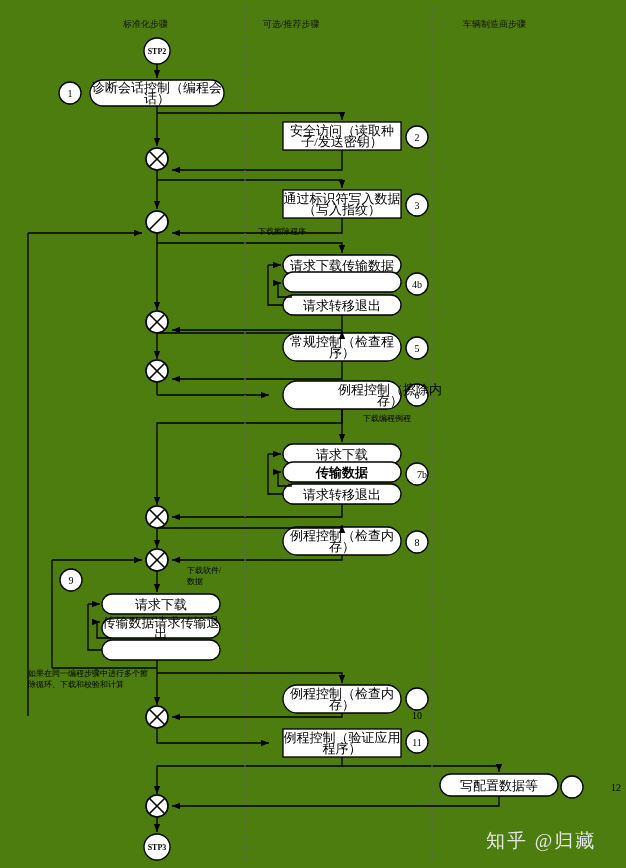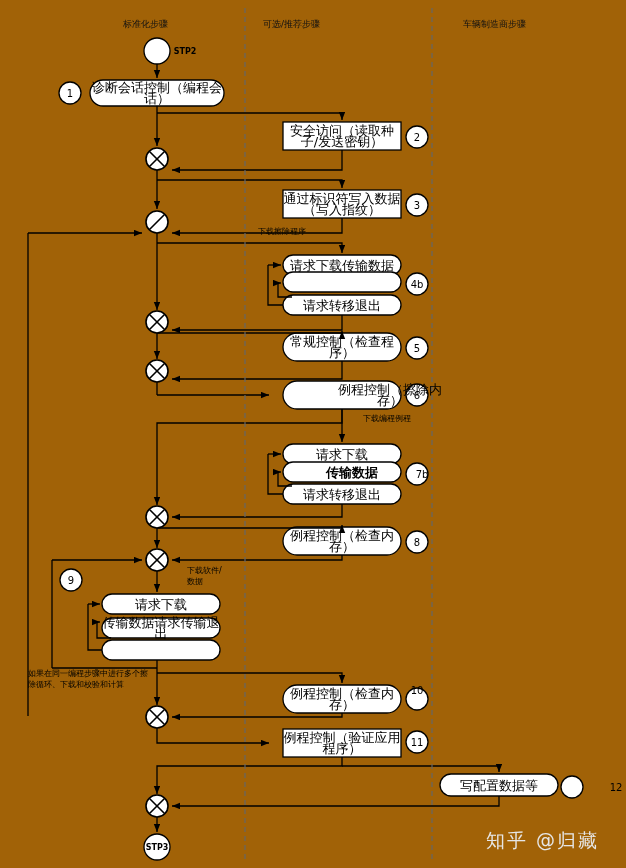--- a/index.html
+++ b/index.html
@@ -1,17 +1,17 @@
 <!DOCTYPE html>
 <html><head>
 <meta charset="utf-8">
 <style>
   html,body{margin:0;padding:0;background:#ffffff;}
   body{font-family:"DejaVu Sans","Liberation Sans",sans-serif;}
-  #stage{position:relative;width:626px;height:868px;background:#a16207;overflow:hidden;}
+  #stage{position:relative;width:626px;height:868px;background:#4d7c0f;overflow:hidden;font-family:Liberation Serif, serif;}
   #svgroot{position:absolute;left:0;top:0;width:626px;height:868px;}
   .hdr{position:absolute;font-size:9px;color:#111;white-space:nowrap;}
   .nodetxt{position:absolute;font-size:13px;line-height:11px;color:#000;text-align:center;
            display:flex;align-items:center;justify-content:center;pointer-events:none;}
   .numtxt{position:absolute;font-size:10px;color:#000;display:flex;align-items:center;justify-content:center;}
   .termtxt{position:absolute;font-size:8px;font-weight:bold;color:#000;display:flex;align-items:center;justify-content:center;}
   .edgelbl{position:absolute;font-size:8px;line-height:11px;color:#000;}
   .notetxt{position:absolute;font-size:8px;line-height:11px;color:#000;}
   .wm{position:absolute;font-size:19px;color:#e6e6e6;letter-spacing:2px;white-space:nowrap;}
   .bold{font-weight:bold;}
@@ -202,46 +202,46 @@
   <div id="labels">
       <div class="nodetxt" style="left: 90px; top: 80px; width: 134px; height: 26px;">诊断会话控制（编程会话）</div>
       <div class="nodetxt" style="left: 283px; top: 122px; width: 118px; height: 28px;">安全访问（读取种子/发送密钥）</div>
       <div class="nodetxt" style="left: 283px; top: 190px; width: 118px; height: 28px;">通过标识符写入数据（写入指纹）</div>
       <div class="nodetxt" style="left: 283px; top: 255px; width: 118px; height: 20px;">请求下载传输数据</div>
       <div class="nodetxt" style="left: 283px; top: 272px; width: 118px; height: 20px;"></div>
       <div class="nodetxt" style="left: 283px; top: 295px; width: 118px; height: 20px;">请求转移退出</div>
       <div class="nodetxt" style="left: 283px; top: 333px; width: 118px; height: 28px;">常规控制（检查程序）</div>
       <div class="nodetxt" style="left: 283px; top: 381px; width: 118px; height: 28px; padding-left: 48px;">例程控制（擦除内存）</div>
       <div class="nodetxt" style="left: 283px; top: 444px; width: 118px; height: 20px;">请求下载</div>
-      <div class="nodetxt bold" style="left: 283px; top: 462px; width: 118px; height: 20px; padding-left: 10px;">传输数据</div>
+      <div class="nodetxt bold" style="left: 283px; top: 462px; width: 118px; height: 20px;">传输数据</div>
       <div class="nodetxt" style="left: 283px; top: 484px; width: 118px; height: 20px;">请求转移退出</div>
       <div class="nodetxt" style="left: 283px; top: 527px; width: 118px; height: 28px;">例程控制（检查内存）</div>
       <div class="nodetxt" style="left: 102px; top: 594px; width: 118px; height: 20px;">请求下载</div>
       <div class="nodetxt" style="left: 102px; top: 618px; width: 118px; height: 20px;">传输数据请求传输退出</div>
       <div class="nodetxt" style="left: 102px; top: 640px; width: 118px; height: 20px;"></div>
       <div class="nodetxt" style="left: 283px; top: 685px; width: 118px; height: 28px;">例程控制（检查内存）</div>
       <div class="nodetxt" style="left: 283px; top: 729px; width: 118px; height: 28px;">例程控制（验证应用程序）</div>
       <div class="nodetxt" style="left: 440px; top: 774px; width: 118px; height: 22px;">写配置数据等</div>
     </div>
   <div id="numlabels">
       <div class="numtxt" style="left: 59px; top: 82px; width: 22px; height: 22px;">1</div>
       <div class="numtxt" style="left: 406px; top: 126px; width: 22px; height: 22px;">2</div>
       <div class="numtxt" style="left: 406px; top: 194px; width: 22px; height: 22px;">3</div>
       <div class="numtxt" style="left: 406px; top: 273px; width: 22px; height: 22px;">4b</div>
       <div class="numtxt" style="left: 406px; top: 337px; width: 22px; height: 22px;">5</div>
       <div class="numtxt" style="left: 406px; top: 384px; width: 22px; height: 22px;">6</div>
       <div class="numtxt" style="left: 406px; top: 463px; width: 32px; height: 22px;">7b</div>
       <div class="numtxt" style="left: 406px; top: 531px; width: 22px; height: 22px;">8</div>
       <div class="numtxt" style="left: 60px; top: 569px; width: 22px; height: 22px;">9</div>
-      <div class="numtxt" style="left: 406px; top: 679px; width: 22px; height: 22px; border-radius: 7px;">10</div>
+      <div class="numtxt" style="left: 406px; top: 704px; width: 22px; height: 22px; border-radius: 7px;">10</div>
       <div class="numtxt" style="left: 406px; top: 731px; width: 22px; height: 22px;">11</div>
       <div class="numtxt" style="left: 561px; top: 776px; width: 22px; height: 22px; padding-left: 44px;">12</div>
     </div>
   <div id="termlabels">
-      <div class="termtxt" style="left: 144px; top: 38px; width: 26px; height: 26px; padding-left: 28px;">STP2</div>
+      <div class="termtxt" style="left: 144px; top: 38px; width: 26px; height: 26px;">STP2</div>
       <div class="termtxt" style="left: 144px; top: 834px; width: 26px; height: 26px;">STP3</div>
     </div>
   <div id="edgelabels">
       <div class="edgelbl" style="left: 258px; top: 226px;">下载擦除程序</div>
       <div class="edgelbl" style="left: 363px; top: 413px;">下载编程例程</div>
       <div class="edgelbl" style="left: 187px; top: 565px; width: 42px;">下载软件/数据</div>
     </div>
   <div id="notes">
       <div class="notetxt" style="left: 28px; top: 668px; width: 120px;">如果在同一编程步骤中进行多个擦除循环、下载和校验和计算</div>
     </div>

